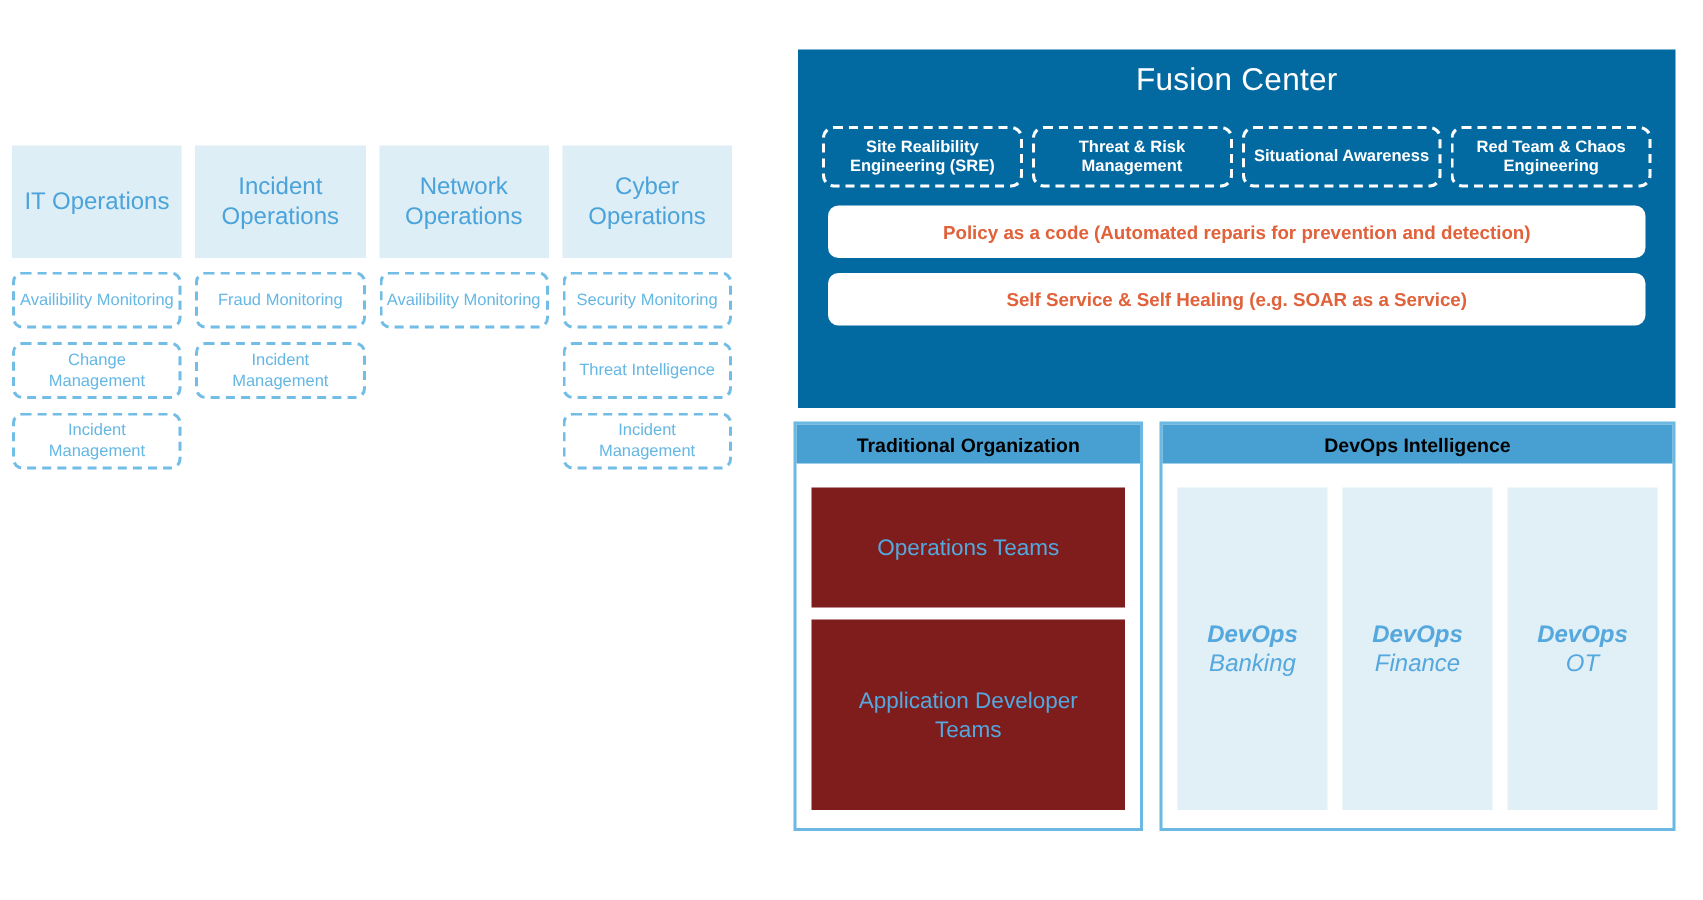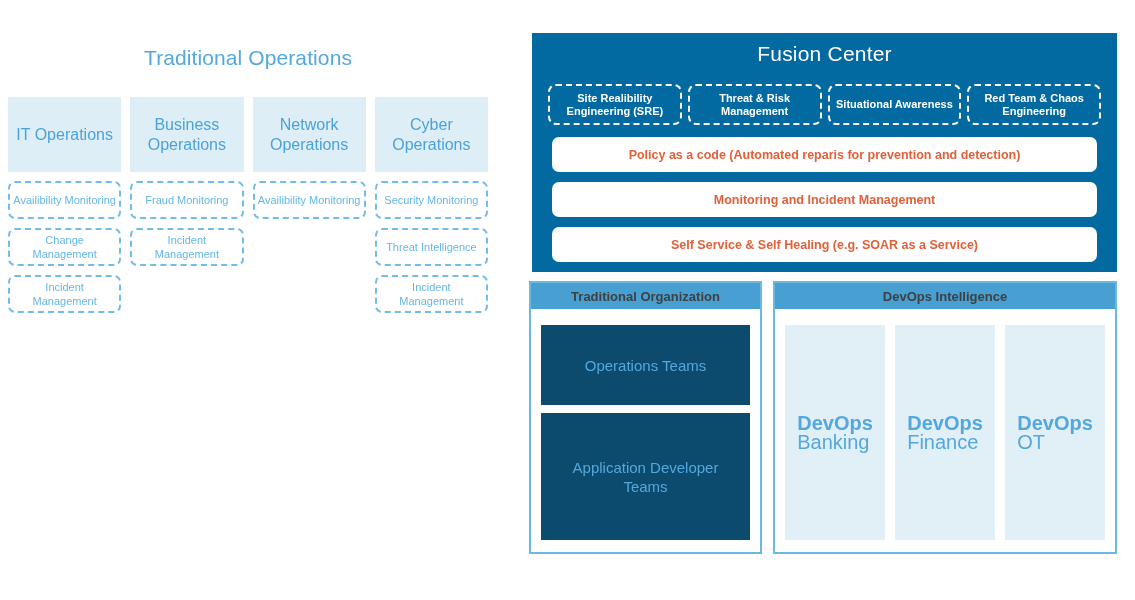--- a/index.html
+++ b/index.html
@@ -148,85 +148,86 @@
     position: absolute;
     box-sizing: border-box;
     border: 2px solid #6bb9e2;
     background: #ffffff;
   }
   .org-trad { left: 529px; top: 281px; width: 233px; height: 273px; }
   .org-devops { left: 773px; top: 281px; width: 344px; height: 273px; }
   .org-head {
     height: 26px;
     background: #479fd2;
-    color: #404040;
+    color: #000000;
     font-size: 13px;
     font-weight: bold;
     display: flex;
     align-items: center;
     justify-content: center;
     text-align: center;
   }
   .org-body {
     position: absolute;
     left: 10px;
     right: 10px;
     top: 42px;
     bottom: 12px;
     display: flex;
     box-sizing: border-box;
   }
   .org-body.vertical { flex-direction: column; gap: 8px; }
   .org-body.horizontal { flex-direction: row; gap: 10px; }
   .team-box {
-    background: #0c4a6e;
+    background: #7f1d1d;
     color: #54a8dd;
     display: flex;
     align-items: center;
     justify-content: center;
     text-align: center;
     box-sizing: border-box;
     padding: 22px;
   }
   .team-ops { flex: 0 0 80px; font-size: 15px; line-height: 19px; }
   .team-app { flex: 1 1 auto; font-size: 15px; line-height: 19px; }
   .devops-col {
     flex: 1 1 0;
     background: #e1eff6;
     display: flex;
     align-items: center;
     justify-content: center;
     box-sizing: border-box;
   }
   .devops-label {
-    font-size: 20px;
+    text-align: center;
+    font-size: 16px;
     line-height: 19px;
     color: #54a8dd;
+    font-style: italic;
   }
   .devops-label .b { font-weight: bold; display: block; }
   .devops-label .n { display: block; }
 </style>
 </head>
 <body>
 
 <div id="canvas">
 
-  <div class="trad-title">Traditional Operations</div>
 
   <div class="col-wrap">
 
     <div class="col">
       <div class="col-head">IT Operations</div>
       <div class="sub-box">Availibility Monitoring</div>
       <div class="sub-box">Change Management</div>
       <div class="sub-box">Incident Management</div>
     </div>
 
     <div class="col">
-      <div class="col-head">Business Operations</div>
+      <div class="col-head">Incident Operations</div>
       <div class="sub-box">Fraud Monitoring</div>
       <div class="sub-box">Incident Management</div>
     </div>
 
     <div class="col">
       <div class="col-head">Network Operations</div>
       <div class="sub-box">Availibility Monitoring</div>
     </div>
 
     <div class="col">
@@ -243,21 +244,20 @@
 
     <div class="fusion-pills">
       <div class="pill">Site Realibility Engineering (SRE)</div>
       <div class="pill">Threat &amp; Risk Management</div>
       <div class="pill">Situational Awareness</div>
       <div class="pill">Red Team &amp; Chaos Engineering</div>
     </div>
 
     <div class="fusion-bars">
       <div class="bar">Policy as a code (Automated reparis for prevention and detection)</div>
-      <div class="bar">Monitoring and Incident Management</div>
       <div class="bar">Self Service &amp; Self Healing (e.g. SOAR as a Service)</div>
     </div>
   </div>
 
   <div class="org org-trad">
     <div class="org-head">Traditional Organization</div>
     <div class="org-body vertical">
       <div class="team-box team-ops">Operations Teams</div>
       <div class="team-box team-app">Application Developer Teams</div>
     </div>

